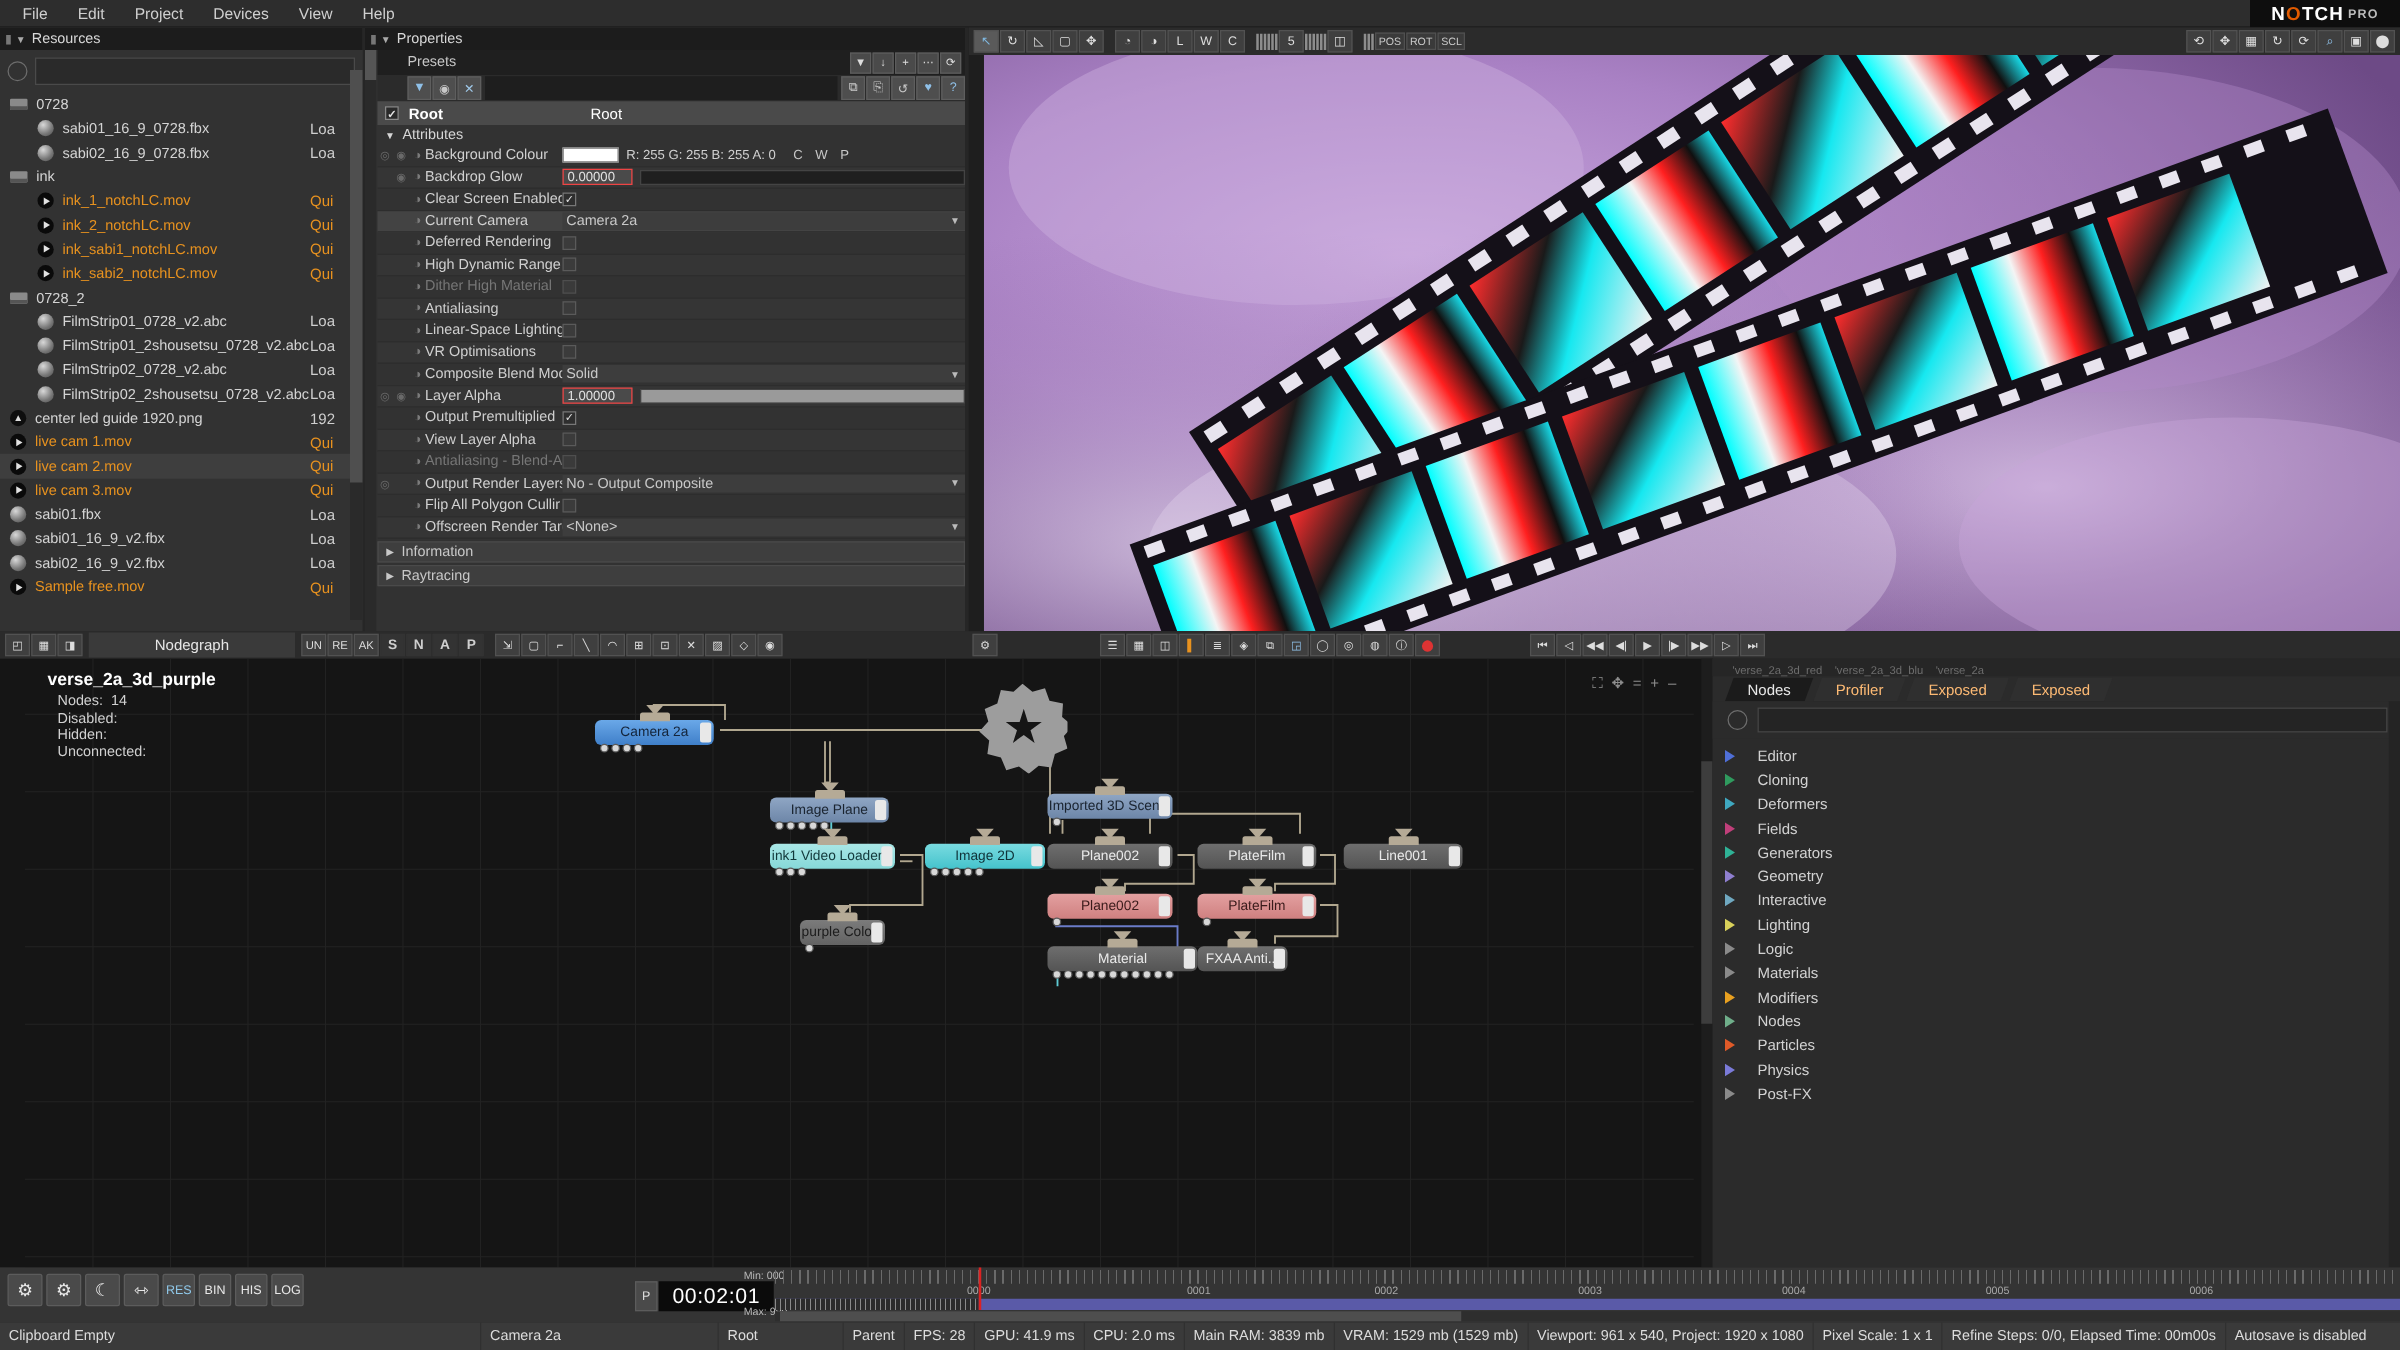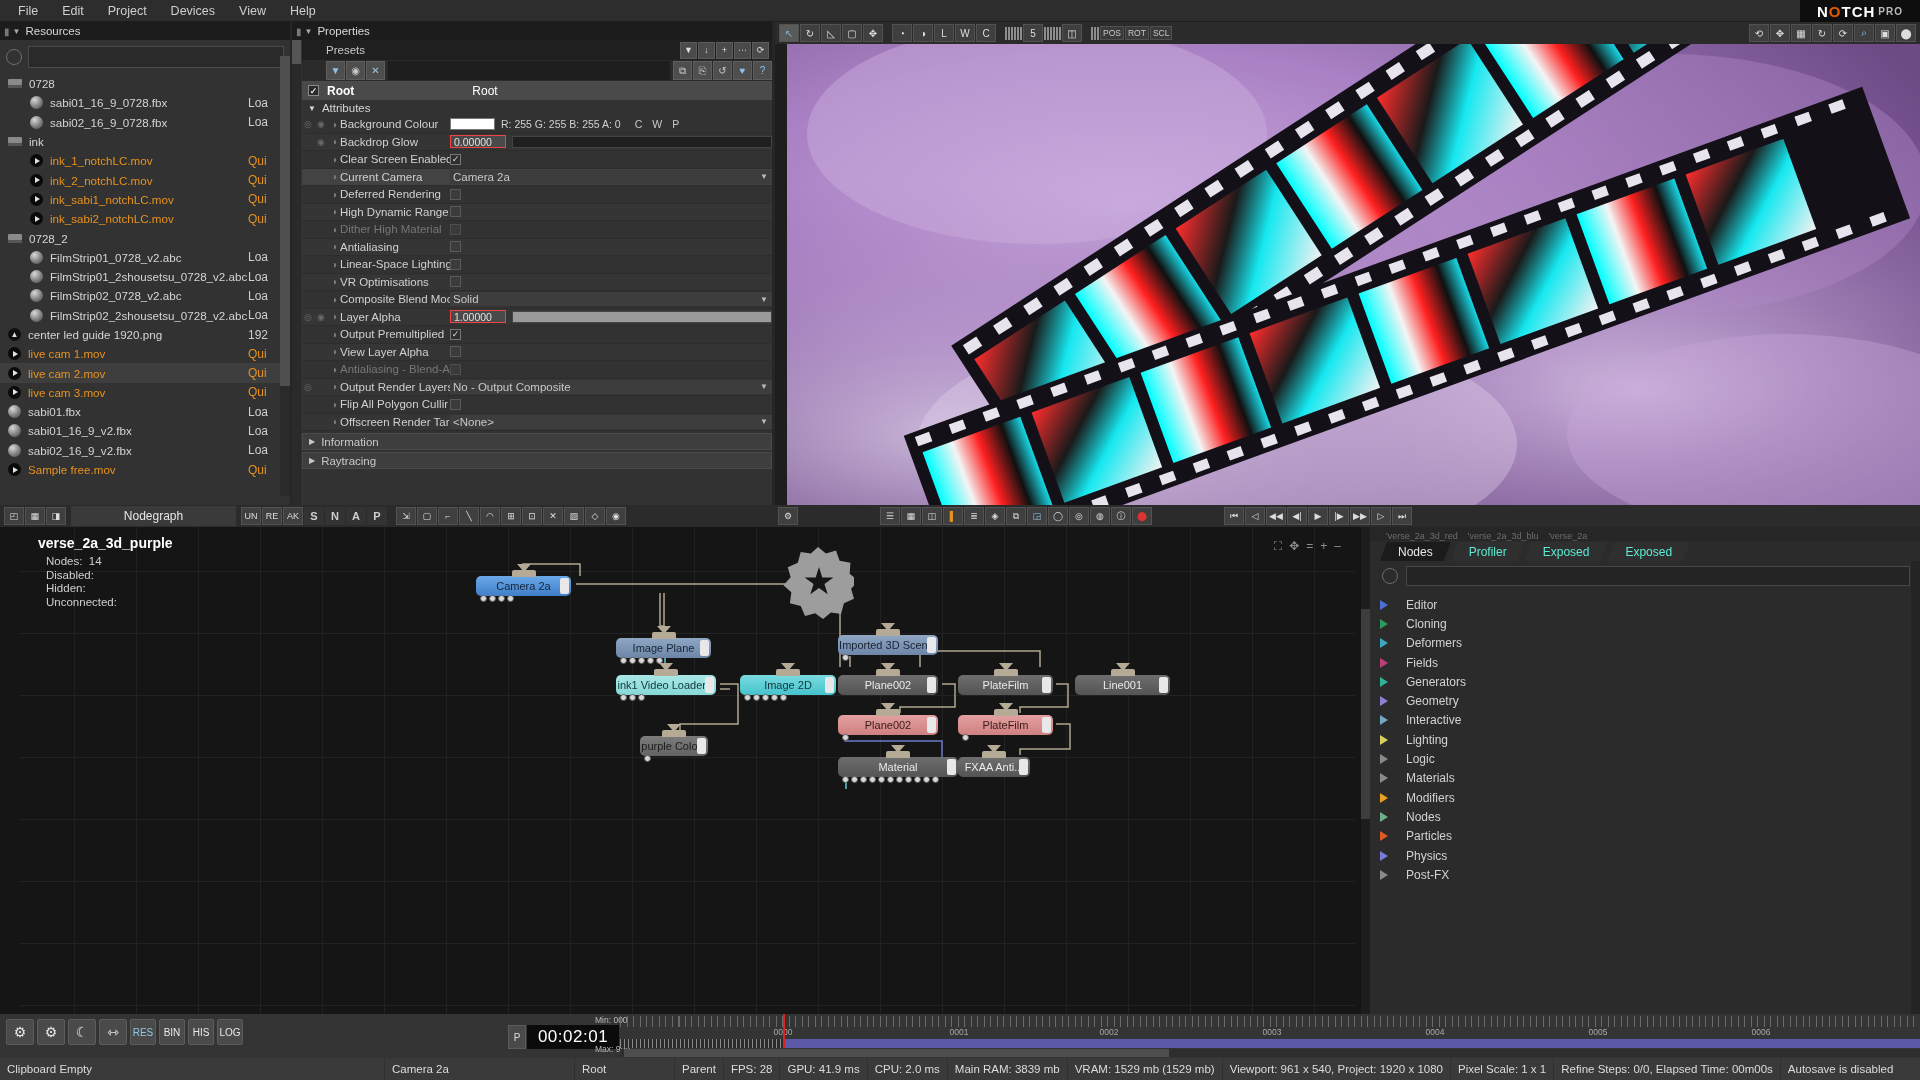--- a/index.html
+++ b/index.html
@@ -204,21 +204,21 @@
       2% 53%,12% 42%,8% 28%,22% 22%,26% 7%,40% 9%);
   }
   .gear-hole { position:absolute; left:22px; top:20px; width:30px; height:30px; background:#151515;
     clip-path: polygon(50% 0%, 61% 35%, 98% 35%, 68% 57%, 79% 91%, 50% 70%, 21% 91%, 32% 57%, 2% 35%, 39% 35%);}
 
   
   .rp { position:absolute; left:1370px; top:527px; width:550px; height:487px; background:#2b2b2b;}
   .rp-tabs-top { height:14px; display:flex; align-items:flex-end; font-size:9px; color:#6d6d6d; padding-left:16px; gap:10px; background:#262626;}
   .rp-tabs-top span { position:relative;}
   .rp-tabs { height:20px; display:flex; align-items:flex-end; padding-left:10px;}
-  .rp-tab { height:19px; padding:0 18px; display:flex;align-items:center; font-size:12px; color:#5eead4;
+  .rp-tab { height:19px; padding:0 18px; display:flex;align-items:center; font-size:12px; color:#fdba74;
     background:#2f2f2f; clip-path: polygon(7px 0, 100% 0, calc(100% - 7px) 100%, 0 100%);}
   .rp-tab.active { background:#1b1b1b; color:#e8e8e8;}
   .rp-search { height:30px; display:flex; align-items:center; gap:8px; padding:0 10px 0 12px; background:#2b2b2b;}
   .rp-search .box { flex:1; height:20px; background:#242424; border:1px solid #474747;}
   .rp-list { padding-top:4px; }
   .rp-row { height:19.3px; display:flex; align-items:center; padding-left:10px; font-size:12px; color:#d2d2d2;}
   .rp-row .tri { width:0;height:0;border-top:5px solid transparent;border-bottom:5px solid transparent;
     border-left:8px solid #5a7fd6; margin-right:18px;}
   .rp-vscroll { position:absolute; right:0; top:34px; width:9px; height:453px; background:#242424;}
 

